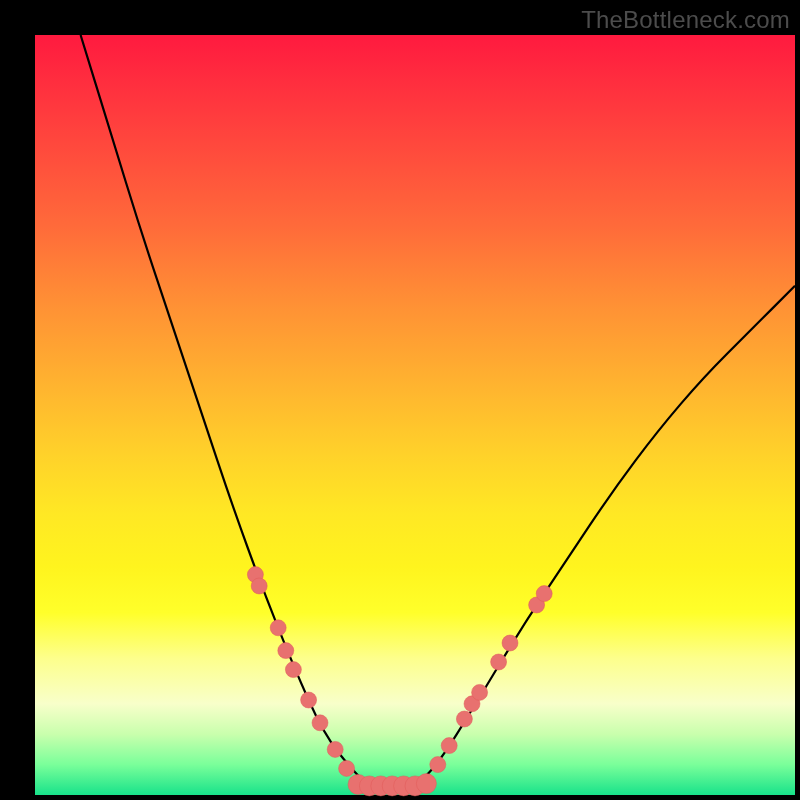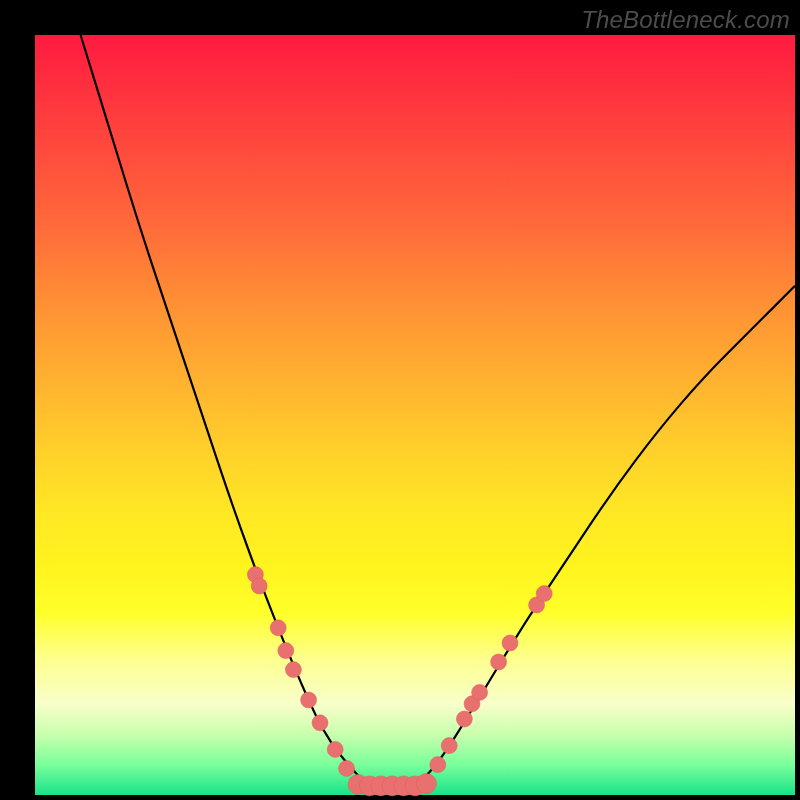--- a/index.html
+++ b/index.html
@@ -44,21 +44,20 @@
     );
   }
   .watermark {
     position: absolute;
     top: 6px;
     right: 10px;
     color: #4c4c4c;
     font-size: 24px;
     letter-spacing: 0.2px;
     font-weight: 500;
-    font-style: italic;
   }
   svg.curve {
     position: absolute;
     left: 0;
     top: 0;
     width: 760px;
     height: 760px;
     overflow: visible;
   }
 </style>

